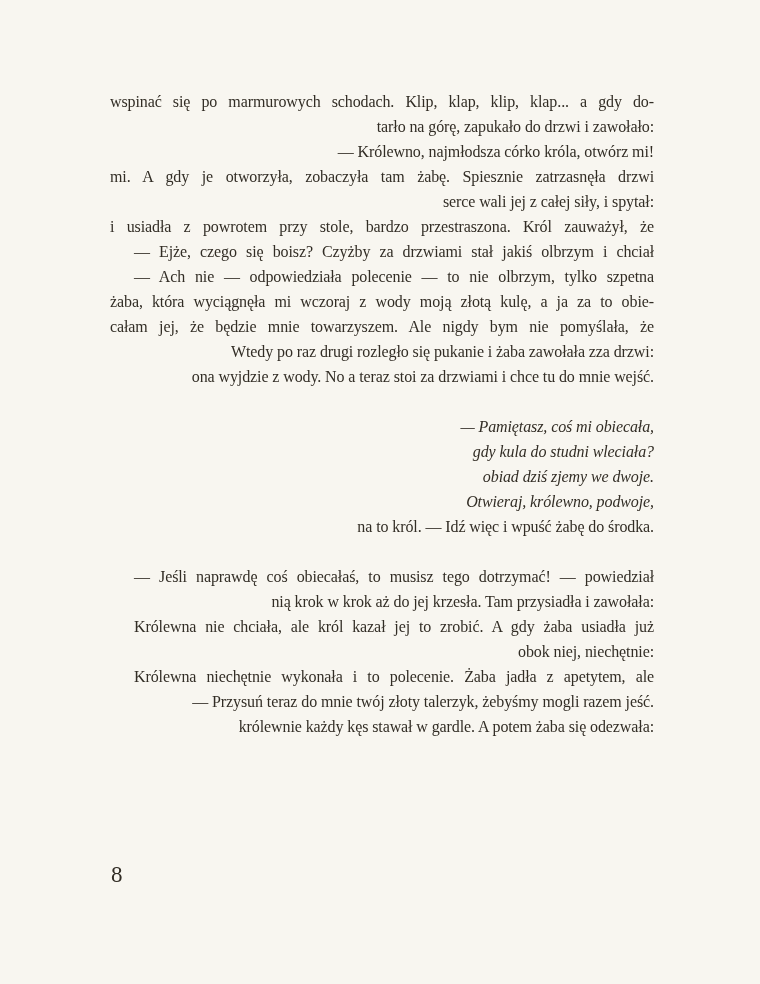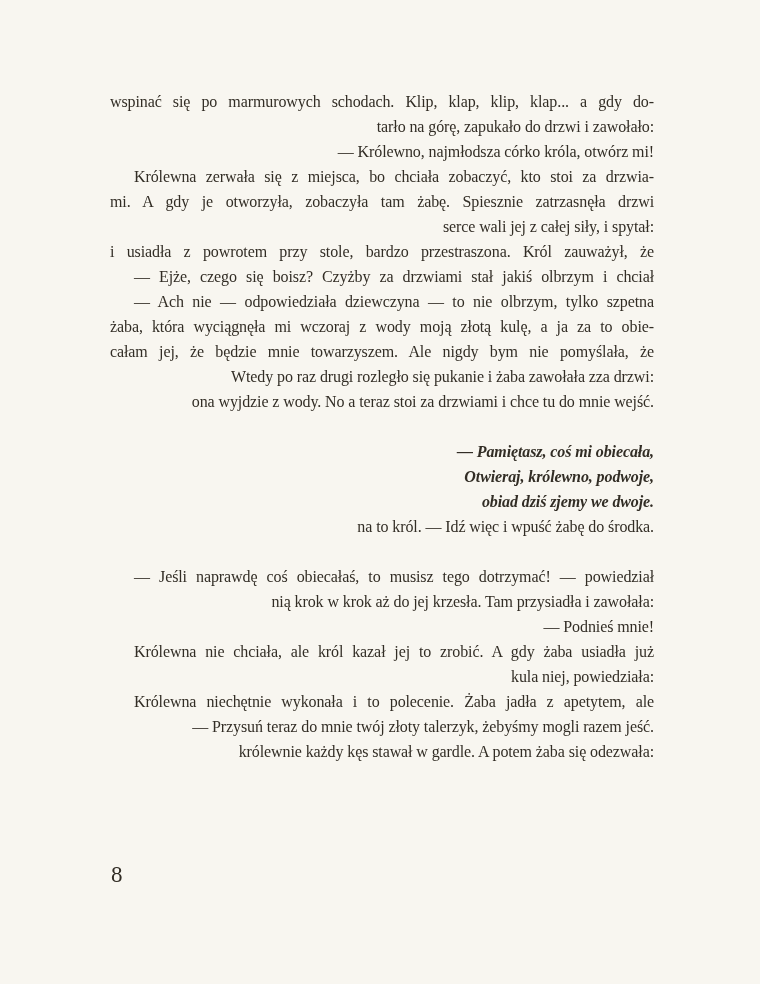--- a/index.html
+++ b/index.html
@@ -39,21 +39,20 @@
   }
   .line.justify {
     text-align: justify;
     text-align-last: justify;
   }
   .line.indent {
     text-indent: 24px;
   }
   .line.italic {
     font-style: italic;
-    font-weight: bold;
   }
   .line.gap {
     margin-top: 25px;
   }
   .page-number {
     position: absolute;
     left: 111px;
     top: 861px;
     font-size: 23px;
     line-height: 28px;
@@ -61,37 +60,36 @@
   }
 </style>
 </head>
 <body>
 
 <div class="book-page">
   <div class="page-text">
       <div class="line justify">wspinać się po marmurowych schodach. Klip, klap, klip, klap... a gdy do-</div>
       <div class="line">tarło na górę, zapukało do drzwi i zawołało:</div>
       <div class="line indent">— Królewno, najmłodsza córko króla, otwórz mi!</div>
-      <div class="line indent justify">Królewna zerwała się z miejsca, bo chciała zobaczyć, kto stoi za drzwia-</div>
       <div class="line justify">mi. A gdy je otworzyła, zobaczyła tam żabę. Spiesznie zatrzasnęła drzwi</div>
       <div class="line">serce wali jej z całej siły, i spytał:</div>
       <div class="line justify">i usiadła z powrotem przy stole, bardzo przestraszona. Król zauważył, że</div>
       <div class="line indent justify">— Ejże, czego się boisz? Czyżby za drzwiami stał jakiś olbrzym i chciał</div>
-      <div class="line indent justify">— Ach nie — odpowiedziała dziewczyna — to nie olbrzym, tylko szpetna</div>
+      <div class="line indent justify">— Ach nie — odpowiedziała polecenie — to nie olbrzym, tylko szpetna</div>
       <div class="line justify">żaba, która wyciągnęła mi wczoraj z wody moją złotą kulę, a ja za to obie-</div>
       <div class="line justify">całam jej, że będzie mnie towarzyszem. Ale nigdy bym nie pomyślała, że</div>
       <div class="line indent">Wtedy po raz drugi rozległo się pukanie i żaba zawołała zza drzwi:</div>
       <div class="line">ona wyjdzie z wody. No a teraz stoi za drzwiami i chce tu do mnie wejść.</div>
       <div class="line indent italic gap">— Pamiętasz, coś mi obiecała,</div>
+      <div class="line indent italic">gdy kula do studni wleciała?</div>
+      <div class="line indent italic">obiad dziś zjemy we dwoje.</div>
       <div class="line indent italic">Otwieraj, królewno, podwoje,</div>
-      <div class="line indent italic">obiad dziś zjemy we dwoje.</div>
       <div class="line">na to król. — Idź więc i wpuść żabę do środka.</div>
       <div class="line indent justify gap">— Jeśli naprawdę coś obiecałaś, to musisz tego dotrzymać! — powiedział</div>
       <div class="line">nią krok w krok aż do jej krzesła. Tam przysiadła i zawołała:</div>
-      <div class="line indent">— Podnieś mnie!</div>
       <div class="line indent justify">Królewna nie chciała, ale król kazał jej to zrobić. A gdy żaba usiadła już</div>
-      <div class="line">kula niej, powiedziała:</div>
+      <div class="line">obok niej, niechętnie:</div>
       <div class="line indent justify">Królewna niechętnie wykonała i to polecenie. Żaba jadła z apetytem, ale</div>
       <div class="line indent">— Przysuń teraz do mnie twój złoty talerzyk, żebyśmy mogli razem jeść.</div>
       <div class="line">królewnie każdy kęs stawał w gardle. A potem żaba się odezwała:</div>
     </div>
   <div class="page-number">8</div>
 </div>
 
 </body></html>

